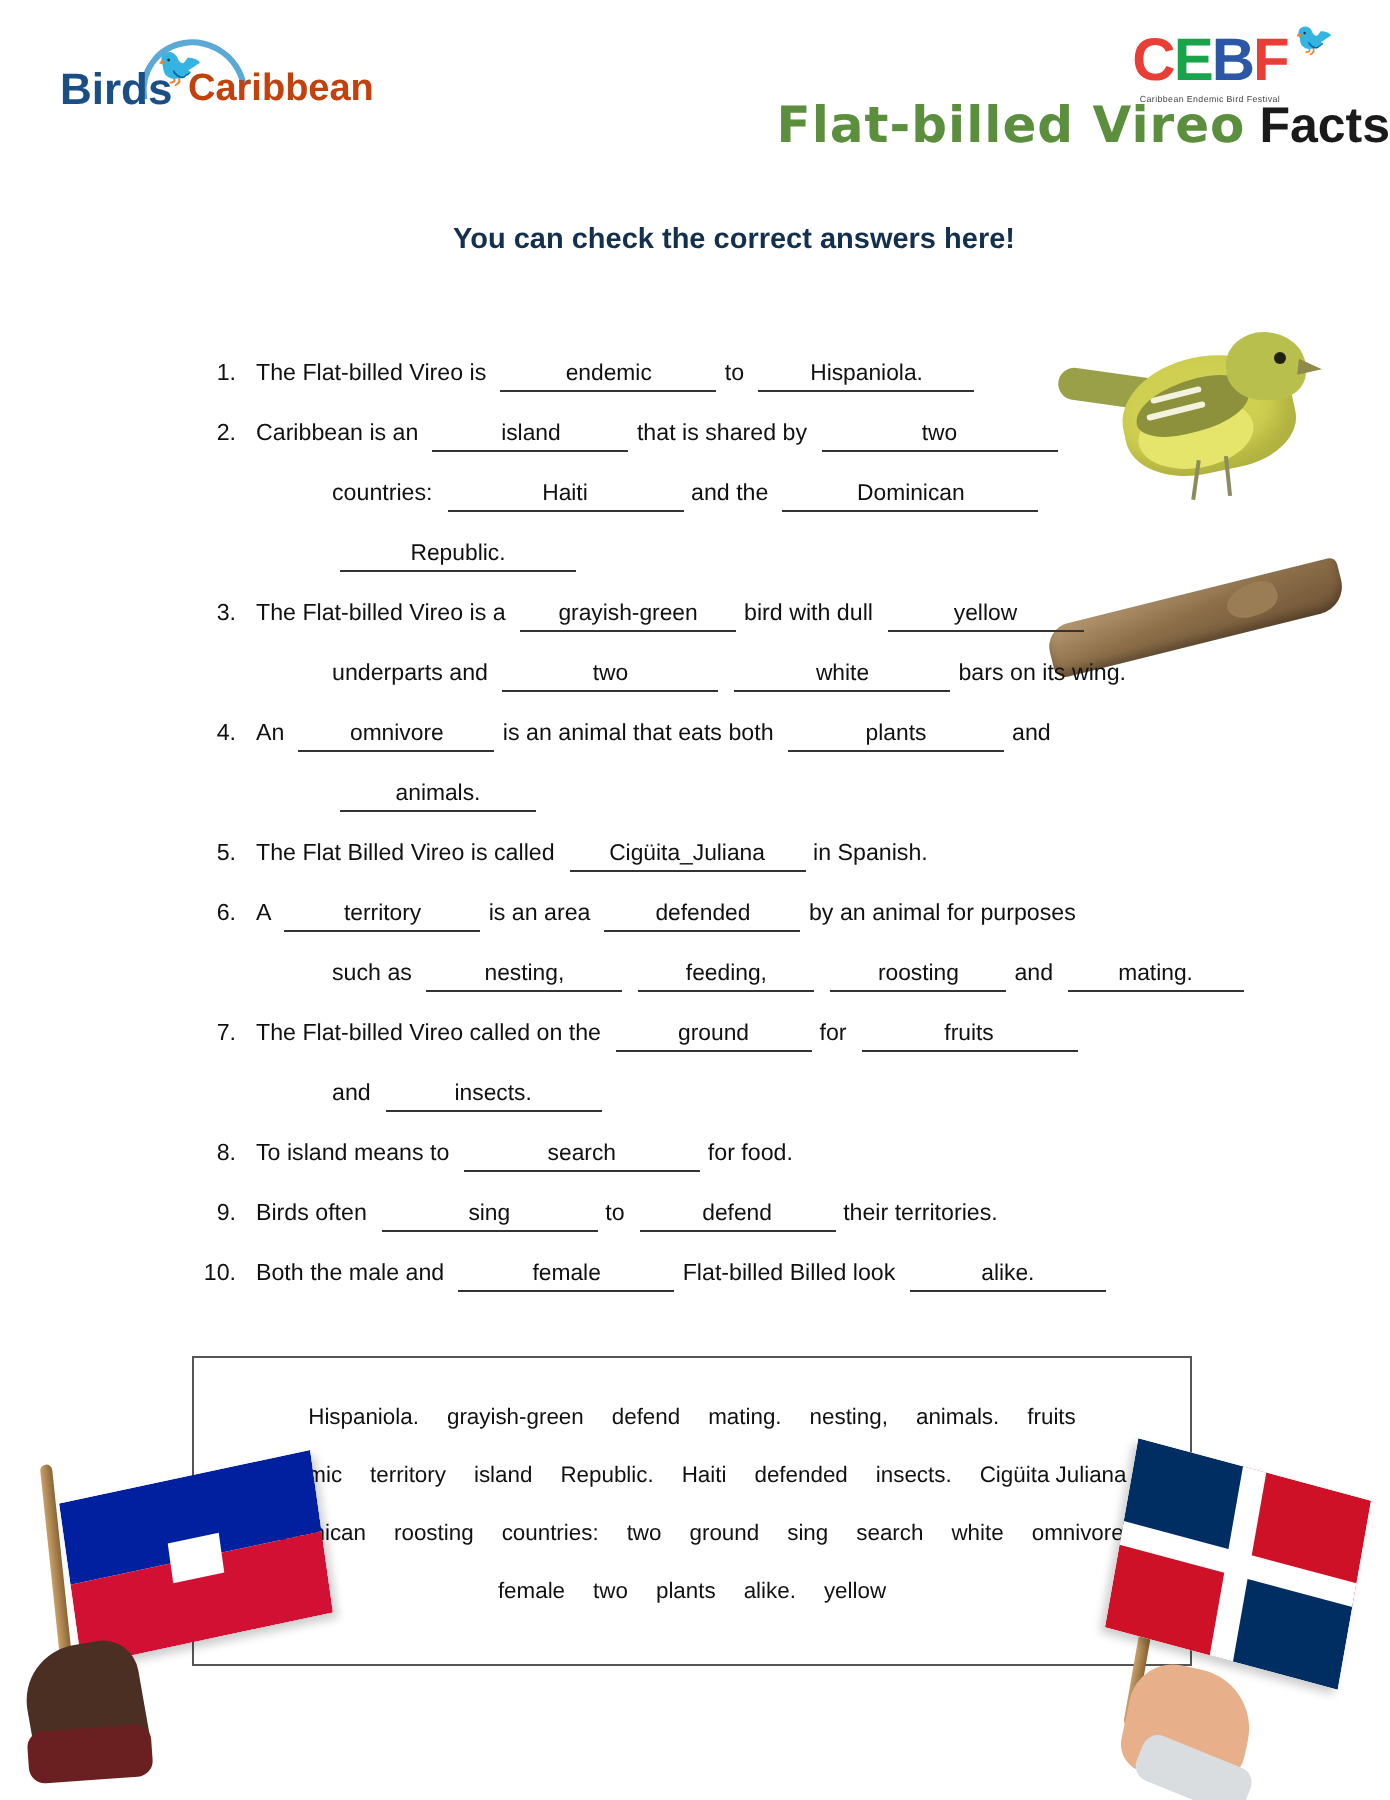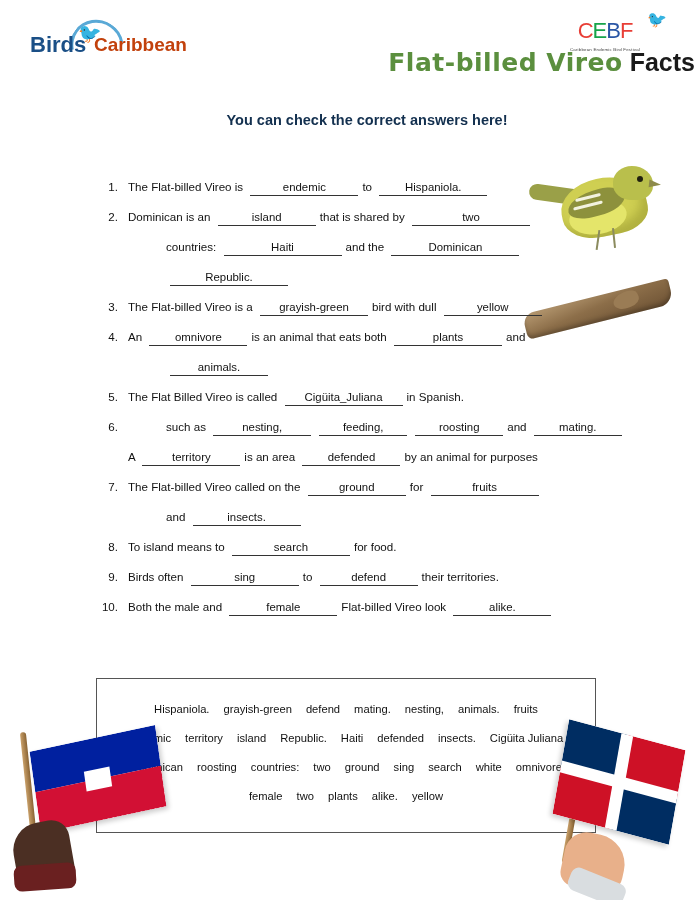--- a/index.html
+++ b/index.html
@@ -62,22 +62,22 @@
 
   .logo-cebf {
     position: absolute;
     right: 30px;
     top: 16px;
     width: 120px;
     height: 56px;
     text-align: center;
   }
   .logo-cebf .cebf-title {
-    font-size: 22px;
-    font-weight: normal;
+    font-size: 30px;
+    font-weight: bold;
     color: #ef3e36;
     letter-spacing: -1px;
     line-height: 30px;
   }
   .logo-cebf .cebf-title .c1 { color: #e83e36; }
   .logo-cebf .cebf-title .c2 { color: #17a44a; }
   .logo-cebf .cebf-title .c3 { color: #2b57a6; }
   .logo-cebf .cebf-title .c4 { color: #e83e36; }
   .logo-cebf .cebf-sub {
     font-size: 4.4px;
@@ -492,58 +492,59 @@
   <div class="bird-leg l2"></div>
 </div>
 
 <div class="quiz" id="quiz">
     <div class="q-row">
       <span class="q-num">1.</span>
       <span class="q-line"><span>The Flat-billed Vireo is</span> <span class="blank w100">endemic</span><span>to</span> <span class="blank w100">Hispaniola.</span></span>
     </div>
     <div class="q-row">
       <span class="q-num">2.</span>
-      <span class="q-line"><span>Dominican is an</span> <span class="blank w90">island</span><span>that is shared by</span> <span class="blank w110">two</span></span>
+      <span class="q-line"><span>Caribbean is an</span> <span class="blank w90">island</span><span>that is shared by</span> <span class="blank w110">two</span></span>
       <span class="q-line indent"><span>countries:</span> <span class="blank w110">Haiti</span><span>and the</span> <span class="blank w120">Dominican</span></span>
       <span class="q-line indent"><span class="blank w110">Republic.</span></span>
     </div>
     <div class="q-row">
       <span class="q-num">3.</span>
       <span class="q-line"><span>The Flat-billed Vireo is a</span> <span class="blank w100">grayish-green</span><span>bird with dull</span> <span class="blank w90">yellow</span></span>
+      <span class="q-line indent"><span>underparts and</span> <span class="blank w100">two</span><span class="blank w100">white</span><span>bars on its wing.</span> </span>
     </div>
     <div class="q-row">
       <span class="q-num">4.</span>
       <span class="q-line"><span>An</span> <span class="blank w90">omnivore</span><span>is an animal that eats both</span> <span class="blank w100">plants</span><span>and</span> </span>
       <span class="q-line indent"><span class="blank w90">animals.</span></span>
     </div>
     <div class="q-row">
       <span class="q-num">5.</span>
       <span class="q-line"><span>The Flat Billed Vireo is called</span> <span class="blank w110">Cigüita_Juliana</span><span>in Spanish.</span> </span>
     </div>
     <div class="q-row">
       <span class="q-num">6.</span>
+      <span class="q-line"><span>A</span> <span class="blank w90">territory</span><span>is an area</span> <span class="blank w90">defended</span><span>by an animal for purposes</span> </span>
       <span class="q-line indent"><span>such as</span> <span class="blank w90">nesting,</span><span class="blank w80">feeding,</span><span class="blank w80">roosting</span><span>and</span> <span class="blank w80">mating.</span></span>
-      <span class="q-line"><span>A</span> <span class="blank w90">territory</span><span>is an area</span> <span class="blank w90">defended</span><span>by an animal for purposes</span> </span>
     </div>
     <div class="q-row">
       <span class="q-num">7.</span>
       <span class="q-line"><span>The Flat-billed Vireo called on the</span> <span class="blank w90">ground</span><span>for</span> <span class="blank w100">fruits</span></span>
       <span class="q-line indent"><span>and</span> <span class="blank w100">insects.</span></span>
     </div>
     <div class="q-row">
       <span class="q-num">8.</span>
       <span class="q-line"><span>To island means to</span> <span class="blank w110">search</span><span>for food.</span> </span>
     </div>
     <div class="q-row">
       <span class="q-num">9.</span>
       <span class="q-line"><span>Birds often</span> <span class="blank w100">sing</span><span>to</span> <span class="blank w90">defend</span><span>their territories.</span> </span>
     </div>
     <div class="q-row">
       <span class="q-num">10.</span>
-      <span class="q-line"><span>Both the male and</span> <span class="blank w100">female</span><span>Flat-billed Vireo look</span> <span class="blank w90">alike.</span></span>
+      <span class="q-line"><span>Both the male and</span> <span class="blank w100">female</span><span>Flat-billed Billed look</span> <span class="blank w90">alike.</span></span>
     </div>
   </div>
 
 <div class="wordbank" id="wordbank"><span class="word">Hispaniola.</span><span class="word">grayish-green</span><span class="word">defend</span><span class="word">mating.</span><span class="word">nesting,</span><span class="word">animals.</span><span class="word">fruits</span><span class="word">endemic</span><span class="word">territory</span><span class="word">island</span><span class="word">Republic.</span><span class="word">Haiti</span><span class="word">defended</span><span class="word">insects.</span><span class="word">Cigüita Juliana</span><span class="word">Dominican</span><span class="word">roosting</span><span class="word">countries:</span><span class="word">two</span><span class="word">ground</span><span class="word">sing</span><span class="word">search</span><span class="word">white</span><span class="word">omnivore</span><span class="word">female</span><span class="word">two</span><span class="word">plants</span><span class="word">alike.</span><span class="word">yellow</span></div>
 
 <div class="flag-haiti">
   <div class="pole"></div>
   <div class="cloth">
     <div class="top"></div>
     <div class="bot"></div>

